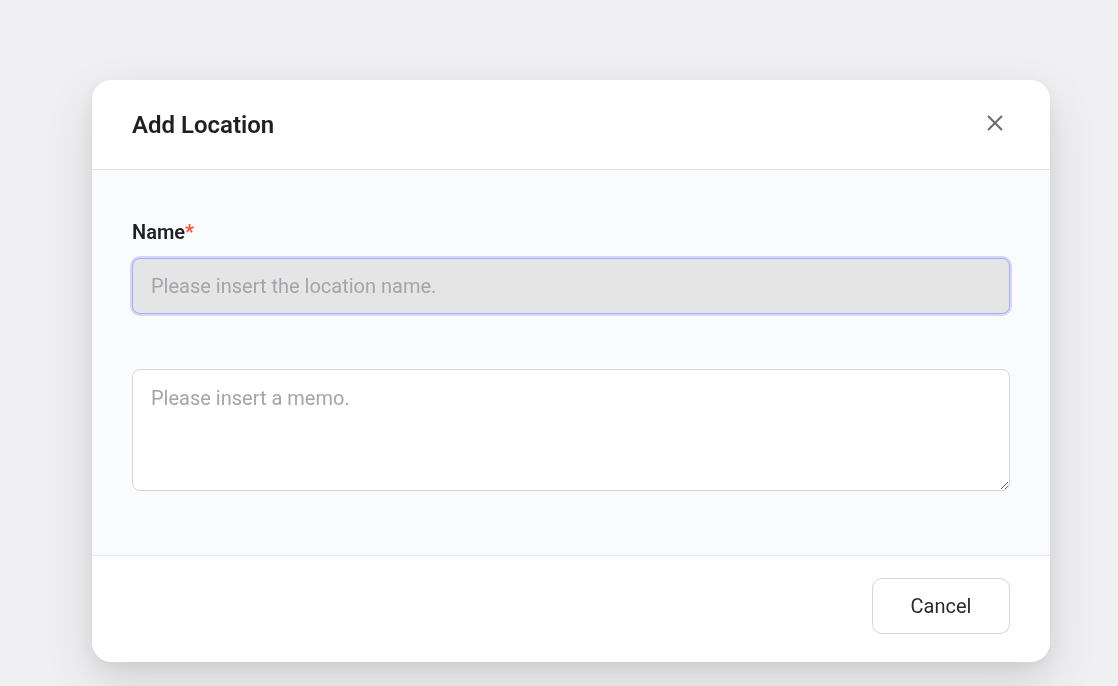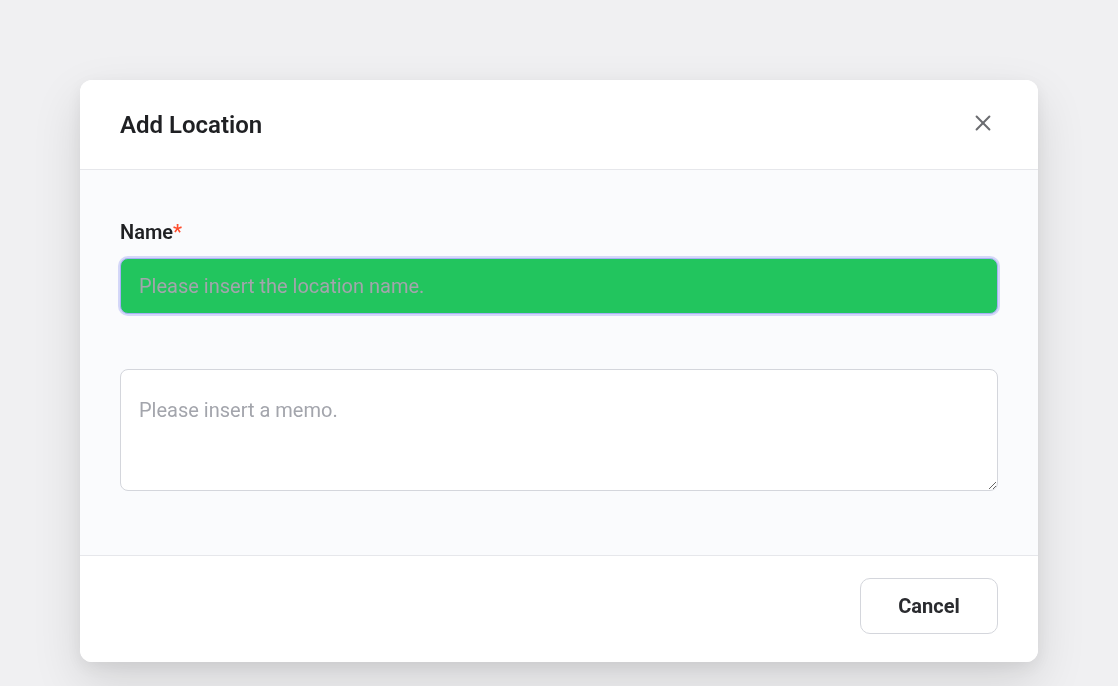--- a/index.html
+++ b/index.html
@@ -10,25 +10,25 @@
     body {
       font-family: -apple-system, BlinkMacSystemFont, "Segoe UI", Roboto, Helvetica, Arial, sans-serif;
       background: #f0f0f2;
       width: 1118px;
       height: 686px;
       position: relative;
       overflow: hidden;
     }
     .modal {
       position: absolute;
-      left: 80px;
+      left: 92px;
       top: 80px;
       width: 958px;
       background: #ffffff;
-      border-radius: 12px;
+      border-radius: 20px;
       box-shadow: 0 20px 50px rgba(0,0,0,0.12), 0 5px 15px rgba(0,0,0,0.06);
       overflow: hidden;
     }
     .modal-header {
       display: flex;
       align-items: center;
       justify-content: space-between;
       padding: 28px 40px 28px 40px;
       border-bottom: 1px solid #e6e7eb;
       background: #ffffff;
@@ -72,37 +72,37 @@
     .required-star {
       color: #ff4d2d;
       font-weight: 600;
     }
     .text-input {
       width: 100%;
       height: 56px;
       padding: 0 18px;
       font-size: 20px;
       color: #1f2023;
-      background: #22c55e;
+      background: #e5e5e5;
       border: 1px solid #d4d6dc;
       border-radius: 8px;
       outline: none;
       font-family: inherit;
     }
     .text-input.focused {
       border: 1px solid #a7b0f7;
       box-shadow: 0 0 0 2px rgba(98, 108, 237, 0.25);
     }
     .text-input::placeholder {
       color: #a3a5ac;
     }
     .textarea-input {
       width: 100%;
       height: 122px;
-      padding: 28px 18px;
+      padding: 16px 18px;
       font-size: 20px;
       color: #1f2023;
       background: #ffffff;
       border: 1px solid #d4d6dc;
       border-radius: 8px;
       outline: none;
       font-family: inherit;
       resize: both;
     }
     .textarea-input::placeholder {
@@ -113,21 +113,21 @@
       justify-content: flex-end;
       gap: 14px;
       padding: 22px 40px 28px 40px;
       border-top: 1px solid #e6e7eb;
       background: #ffffff;
     }
     .btn {
       height: 56px;
       padding: 0 30px;
       font-size: 20px;
-      font-weight: 700;
+      font-weight: 400;
       border-radius: 10px;
       cursor: pointer;
       font-family: inherit;
       display: inline-flex;
       align-items: center;
       justify-content: center;
     }
     .btn-secondary {
       background: #ffffff;
       color: #2a2b2f;

